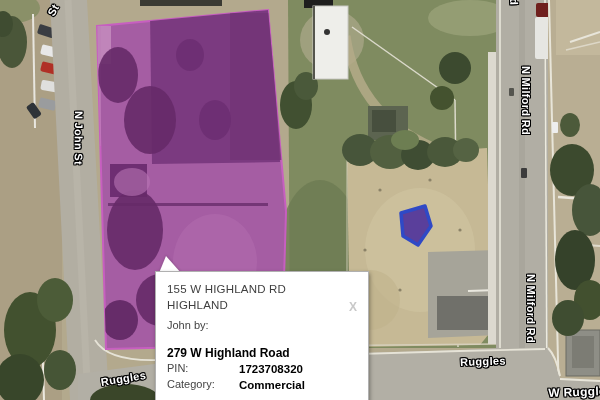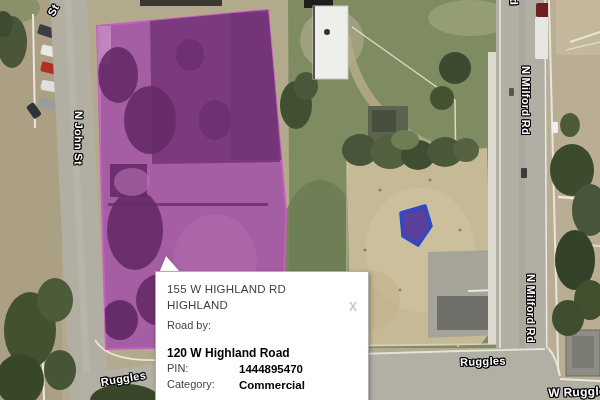--- a/index.html
+++ b/index.html
@@ -204,25 +204,25 @@
   <span class="street-label" style="left:460px;top:356px;transform:rotate(-2deg);">Ruggles</span>
   <span class="street-label" style="left:548px;top:386px;transform:rotate(-2deg);font-size:12px;">W Ruggles</span>
   <span class="street-label" style="left:520px;top:-2px;transform:rotate(88deg);">d</span>
 
   <div class="popup-arrow"></div>
   <div class="popup">
     <div class="popup-header">
       <span class="popup-title">155 W HIGHLAND RD HIGHLAND</span>
       <span class="popup-close">X</span>
     </div>
-    <div class="popup-line">Road by:</div>
-    <div class="popup-addr">120 W Highland Road</div>
+    <div class="popup-line">John by:</div>
+    <div class="popup-addr">279 W Highland Road</div>
     <div class="popup-row">
       <span class="lbl">PIN:</span>
-      <span class="val">1444895470</span>
+      <span class="val">1723708320</span>
     </div>
     <div class="popup-row">
       <span class="lbl">Category:</span>
       <span class="val">Commercial</span>
     </div>
 
   </div>
 
 </div>
 

